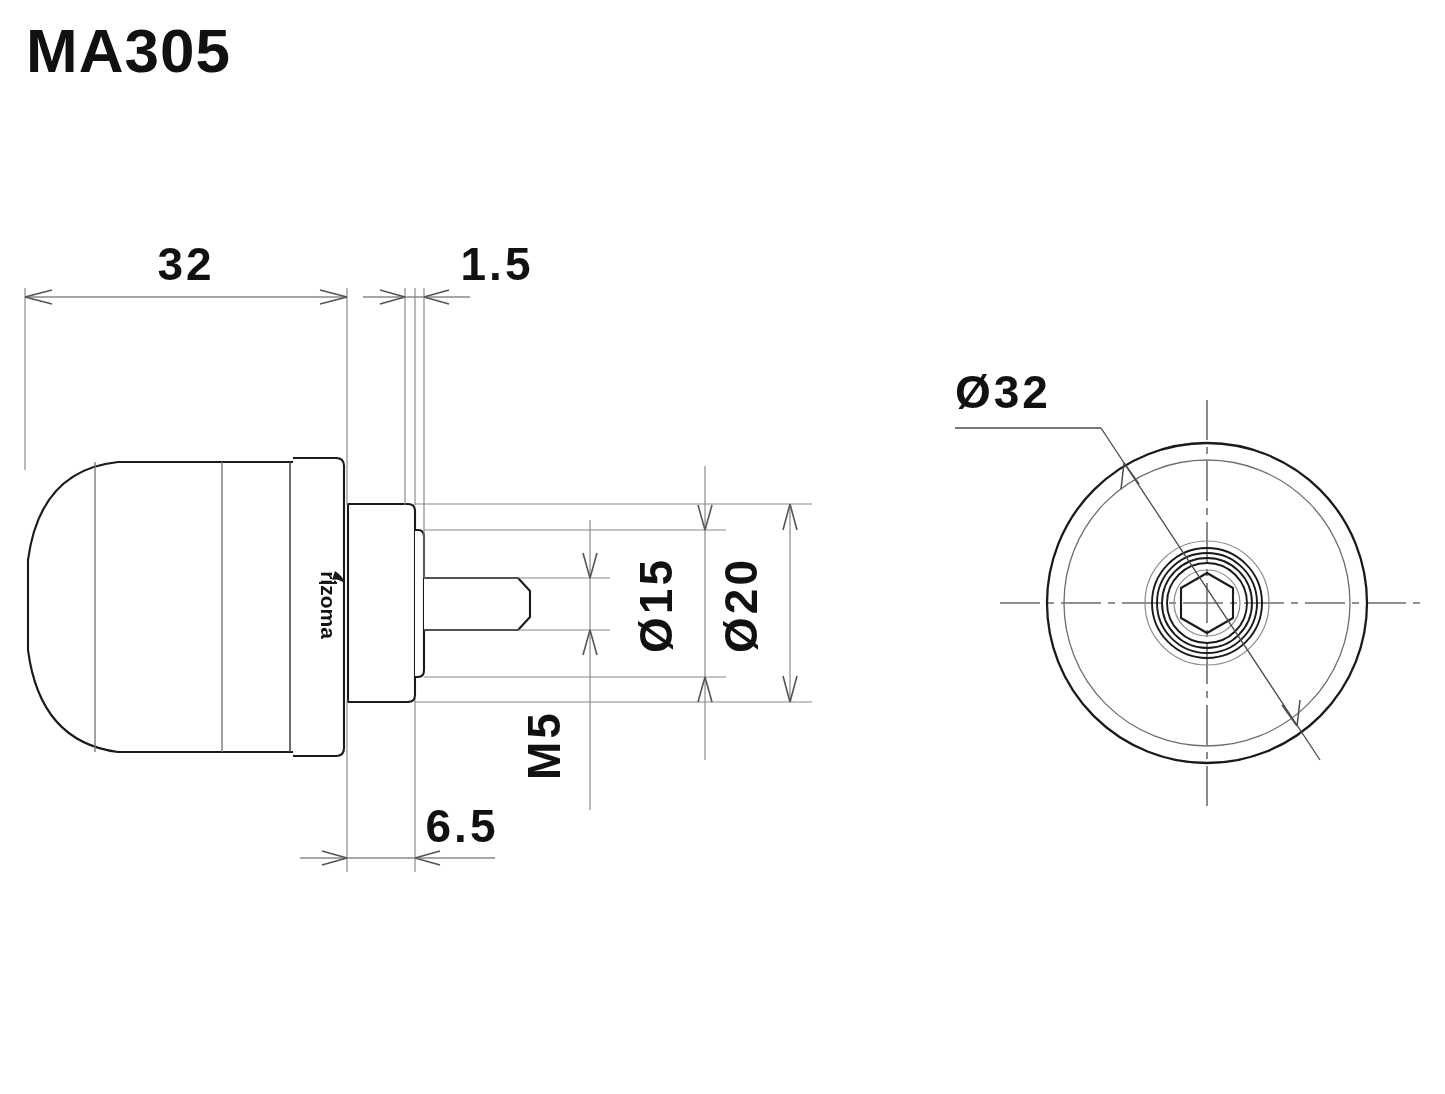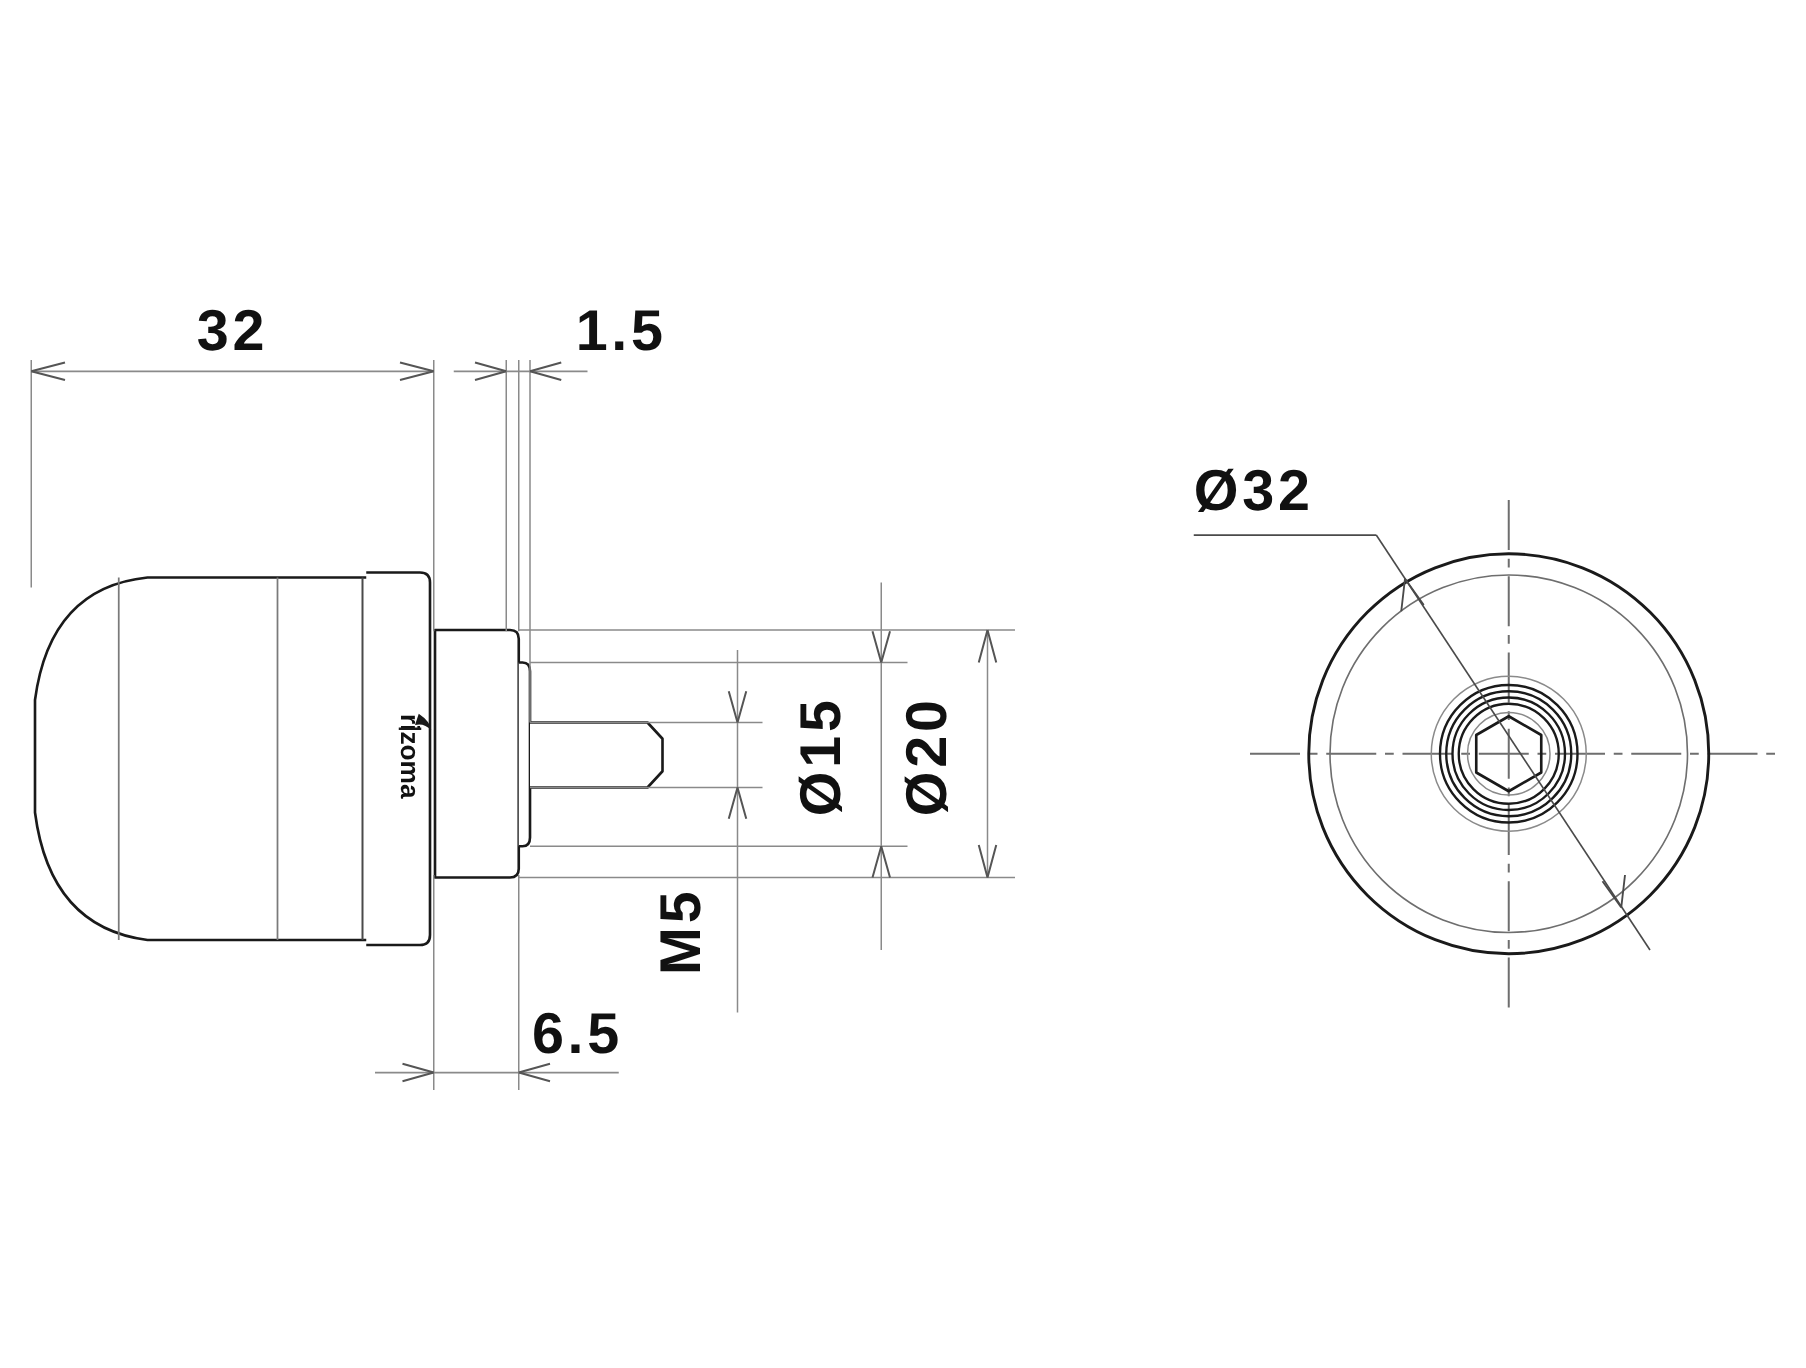--- a/index.html
+++ b/index.html
@@ -12,20 +12,21 @@
   .dimtxt{font-size:46px;font-weight:700;fill:#111111;
           font-family:"Liberation Sans","DejaVu Sans",sans-serif;letter-spacing:3px;}
   .logo{font-size:21px;font-weight:700;fill:#111111;letter-spacing:0px;
         font-family:"Liberation Sans","DejaVu Sans",sans-serif;}
 </style>
 </head>
 <body>
 
 <div id="stage">
 
+  <div id="title">MA305</div>
 
   <svg viewBox="0 0 1445 1094" xmlns="http://www.w3.org/2000/svg">
     <defs>
       <g id="arrowR">
           <path d="M0,0 L-24,-7 M0,0 L-24,7" stroke="#555" stroke-width="1.6" fill="none"></path>
         </g>
     </defs>
 
     <g>
 

